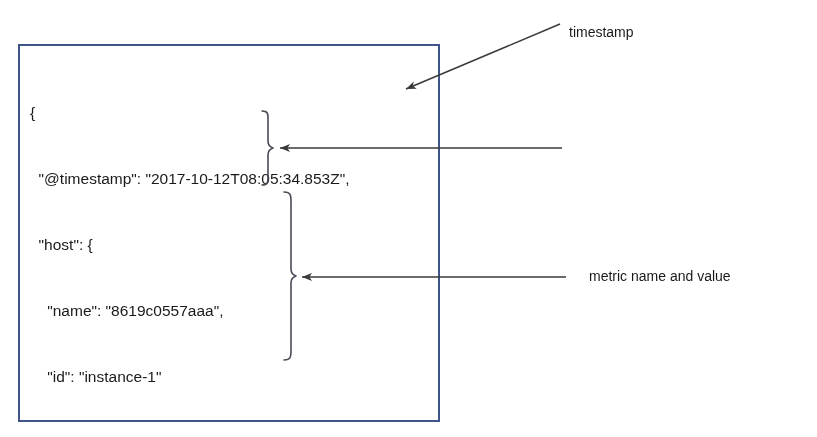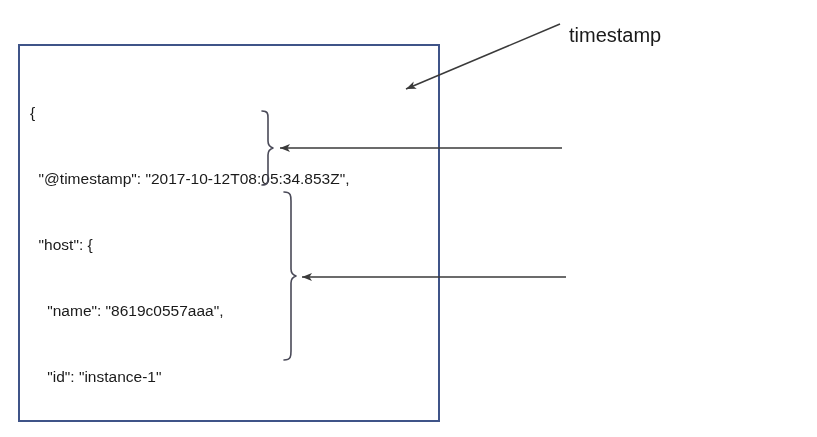--- a/index.html
+++ b/index.html
@@ -54,21 +54,21 @@
     top: 0;
     width: 817px;
     height: 437px;
     pointer-events: none;
   }
 
   
   .annotation-label {
     position: absolute;
     font-family: "Liberation Sans", sans-serif;
-    font-size: 20px;
+    font-size: 14px;
     color: #1a1a1a;
     white-space: nowrap;
   }
   #label-timestamp { left: 569px; top: 24px; }
   #label-dimensions { left: 580px; top: 139px; }
   #label-metric { left: 589px; top: 268px; }
 </style>
 </head>
 <body>
 
@@ -120,14 +120,15 @@
     <line x1="560" y1="24" x2="406" y2="89" stroke="#3a3a3a" stroke-width="1.5" marker-end="url(#arrowhead)"></line>
 
     <line x1="562" y1="148" x2="280" y2="148" stroke="#3a3a3a" stroke-width="1.5" marker-end="url(#arrowhead)"></line>
 
     <line x1="566" y1="277" x2="302" y2="277" stroke="#3a3a3a" stroke-width="1.5" marker-end="url(#arrowhead)"></line>
   </svg>
 
   <div class="annotation-label" id="label-timestamp">timestamp</div>
 
 
+  <div class="annotation-label" id="label-metric">metric name and value</div>
 
 </div>
 
 </body></html>

